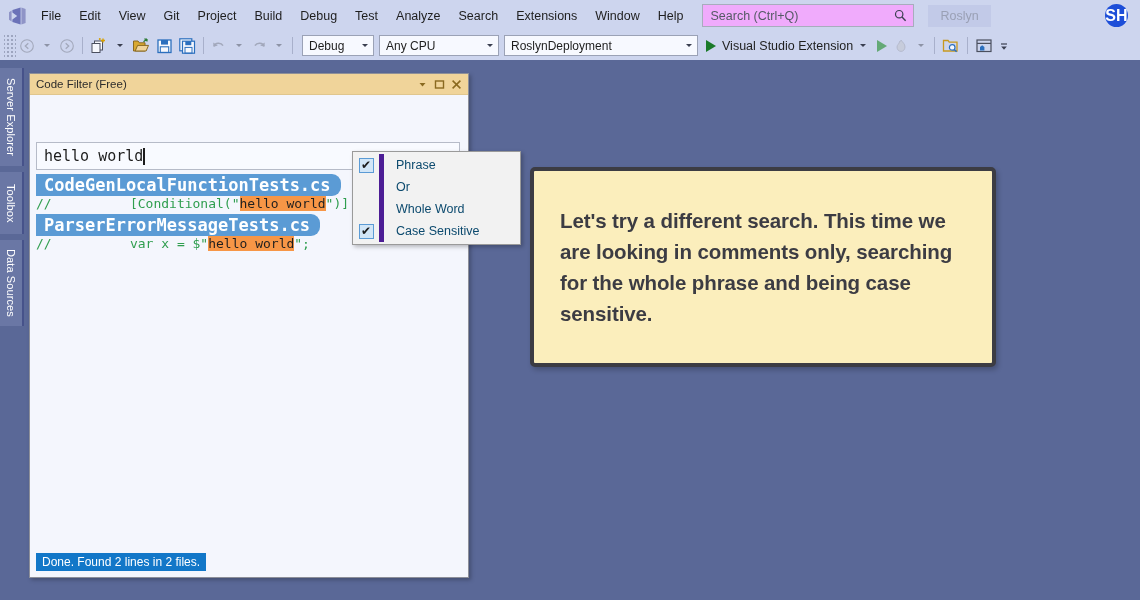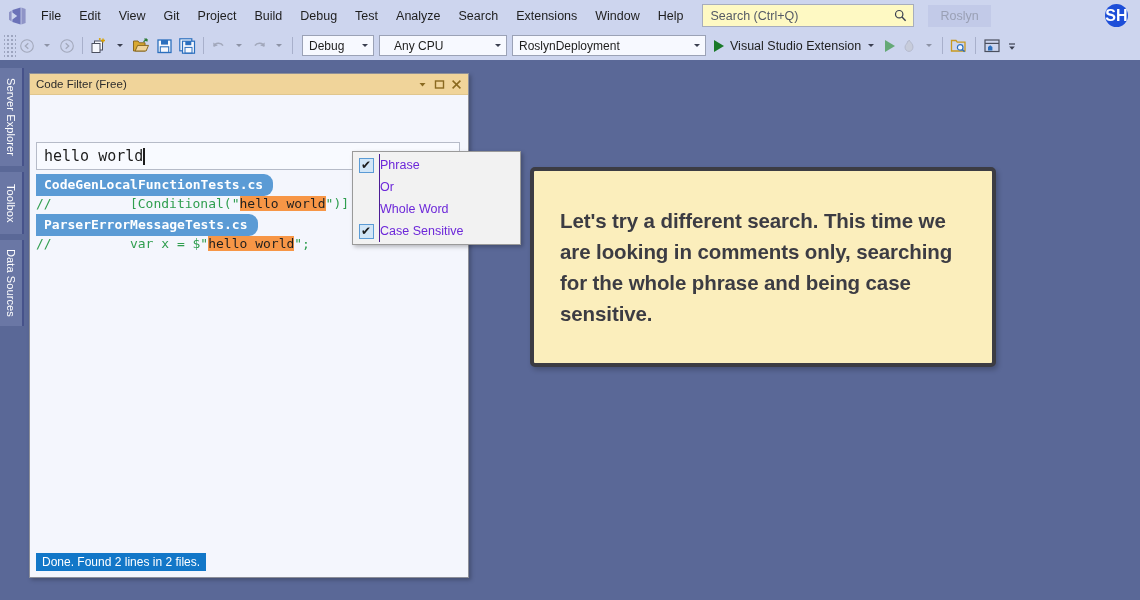--- a/index.html
+++ b/index.html
@@ -37,21 +37,21 @@
     font-size: 12.5px;
     color: #1e1e1e;
     padding: 3px 9px;
     cursor: default;
     white-space: nowrap;
   }
 
   #search-box {
     width: 210px;
     height: 21px;
-    background: #fef9c3;
+    background: #f0abfc;
     border: 1px solid #a7adbd;
     margin-left: 10px;
     display: flex;
     align-items: center;
     position: relative;
   }
   #search-placeholder {
     font-size: 12.5px;
     color: #555a66;
     padding-left: 7px;
@@ -145,21 +145,21 @@
     white-space: nowrap;
     overflow: hidden;
   }
   .combo .combo-arrow {
     width: 16px;
     display: flex;
     align-items: center;
     justify-content: center;
   }
   #combo-config { width: 70px; }
-  #combo-platform { width: 118px; padding-left: 8px; }
+  #combo-platform { width: 118px; }
   #combo-startup { width: 192px; }
 
   #run-btn {
     display: flex;
     align-items: center;
     margin-left: 8px;
     font-size: 12.5px;
     color: #1e1e1e;
     cursor: default;
     white-space: nowrap;
@@ -295,21 +295,21 @@
     line-height: 20px;
   }
   .res-file {
     display: inline-block;
     background: #5b9bd5;
     color: #ffffff;
     font-weight: bold;
     padding: 1px 10px 1px 8px;
     border-radius: 0 9px 9px 0;
     white-space: pre;
-    font-size: 13px;
+    font-size: 17px;
   }
   .res-file-row { height: 20px; }
   .res-code-row {
     white-space: pre;
     color: #1f8a3b;
     height: 20px;
     position: relative;
   }
   .res-code-row .cmt { color: #2f9e4f; }
   .res-code-row .hl {
@@ -348,22 +348,23 @@
     display: flex;
     align-items: center;
     justify-content: center;
     font-size: 12px;
     color: #1b1b1b;
     line-height: 1;
     box-sizing: border-box;
   }
   .dd-label {
     font-size: 12.5px;
-    color: #6d28d9;
-    border-left: 1px solid #4c1d95;
+    color: #0c4a6e;
+    padding-left: 12px;
+    border-left: 5px solid #4c1d95;
     height: 22px;
     display: flex;
     align-items: center;
     flex: 1;
   }
 
   
   #panel-status {
     position: absolute;
     left: 6px;

